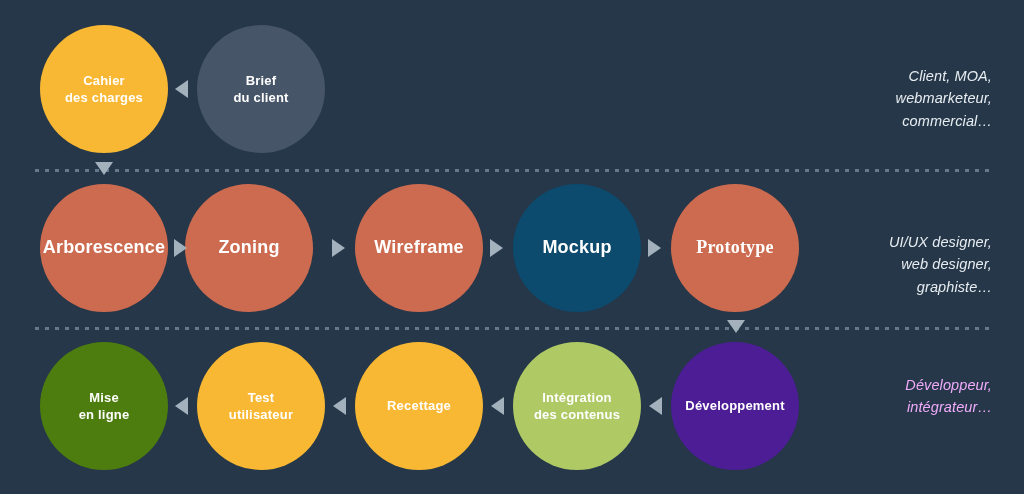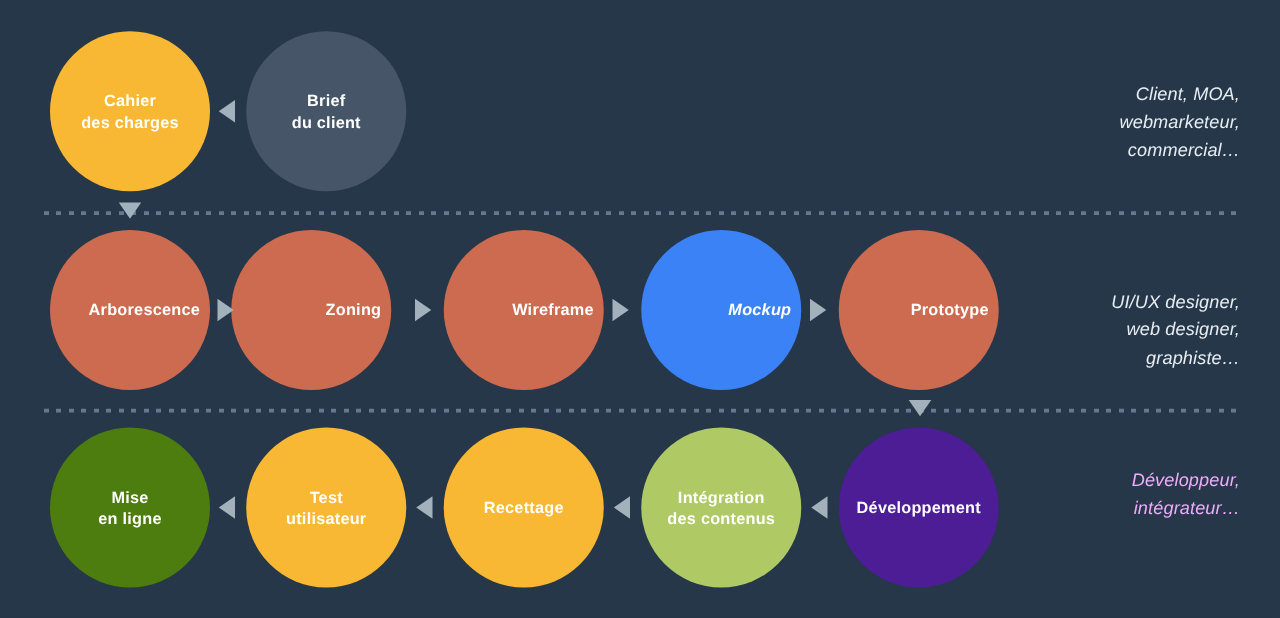--- a/index.html
+++ b/index.html
@@ -36,21 +36,21 @@
   }
   .node .node-label {
     display: block;
     line-height: 1.32;
     white-space: pre-line;
     padding: 0 8px;
   }
 
   
   .row-top .node      { width: 128px; height: 128px; font-size: 13px; }
-  .row-middle .node   { width: 128px; height: 128px; font-size: 13px; justify-content: flex-end; }
+  .row-middle .node   { width: 128px; height: 128px; font-size: 18px; }
   .row-bottom .node   { width: 128px; height: 128px; font-size: 13px; }
 
   
   .arrow {
     position: absolute;
     width: 0;
     height: 0;
     border-top: 9px solid transparent;
     border-bottom: 9px solid transparent;
   }
@@ -115,24 +115,24 @@
   <div class="row row-middle">
     <div class="node" style="left: 40px; top: 184px; background: rgb(205, 107, 80);">
       <span class="node-label">Arborescence</span>
     </div>
     <div class="node" style="left: 185px; top: 184px; background: rgb(205, 107, 80);">
       <span class="node-label">Zoning</span>
     </div>
     <div class="node" style="left: 355px; top: 184px; background: rgb(205, 107, 80);">
       <span class="node-label">Wireframe</span>
     </div>
-    <div class="node" style="left: 513px; top: 184px; background: #3b82f6; font-style: italic;">
+    <div class="node" style="left: 513px; top: 184px; background: #0c4a6e;">
       <span class="node-label">Mockup</span>
     </div>
-    <div class="node" style="left: 671px; top: 184px; background: rgb(205, 107, 80);">
+    <div class="node" style="left: 671px; top: 184px; background: rgb(205, 107, 80); font-family: Liberation Serif, serif;">
       <span class="node-label">Prototype</span>
     </div>
     <div class="arrow right" style="left: 174px; top: 239px; border-left-color: rgb(163, 177, 189);"></div>
     <div class="arrow right" style="left: 332px; top: 239px; border-left-color: rgb(163, 177, 189);"></div>
     <div class="arrow right" style="left: 490px; top: 239px; border-left-color: rgb(163, 177, 189);"></div>
     <div class="arrow right" style="left: 648px; top: 239px; border-left-color: rgb(163, 177, 189);"></div>
   </div>
 
   <div class="divider" style="top: 327px; background-image: repeating-linear-gradient(to right, rgb(100, 121, 140) 0px, rgb(100, 121, 140) 4px, rgba(0, 0, 0, 0) 4px, rgba(0, 0, 0, 0) 10px);"></div>
   <div class="arrow down" style="left: 727px; top: 320px; border-top-color: rgb(163, 177, 189);"></div>

